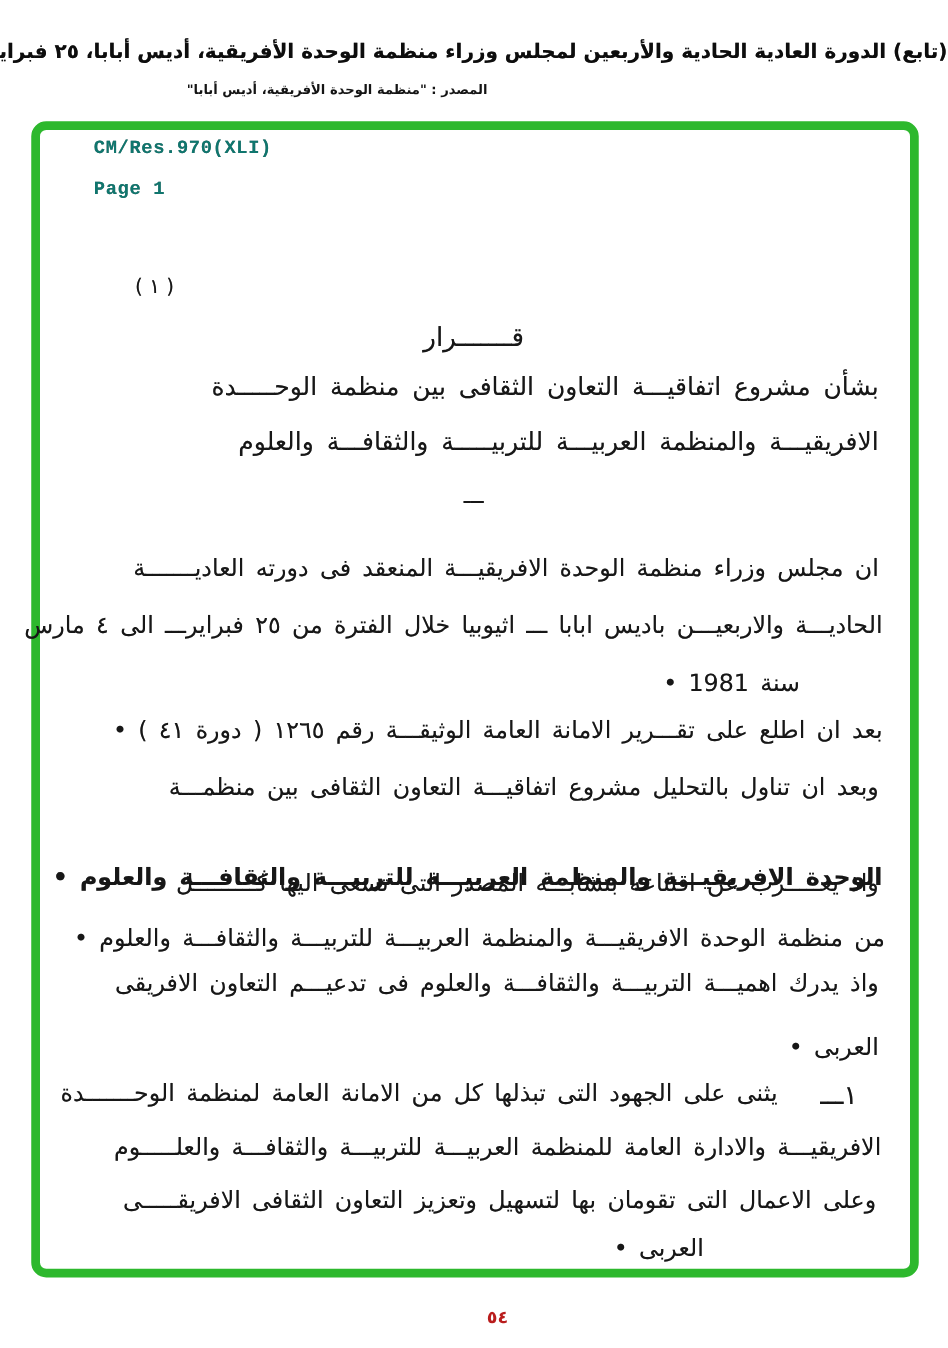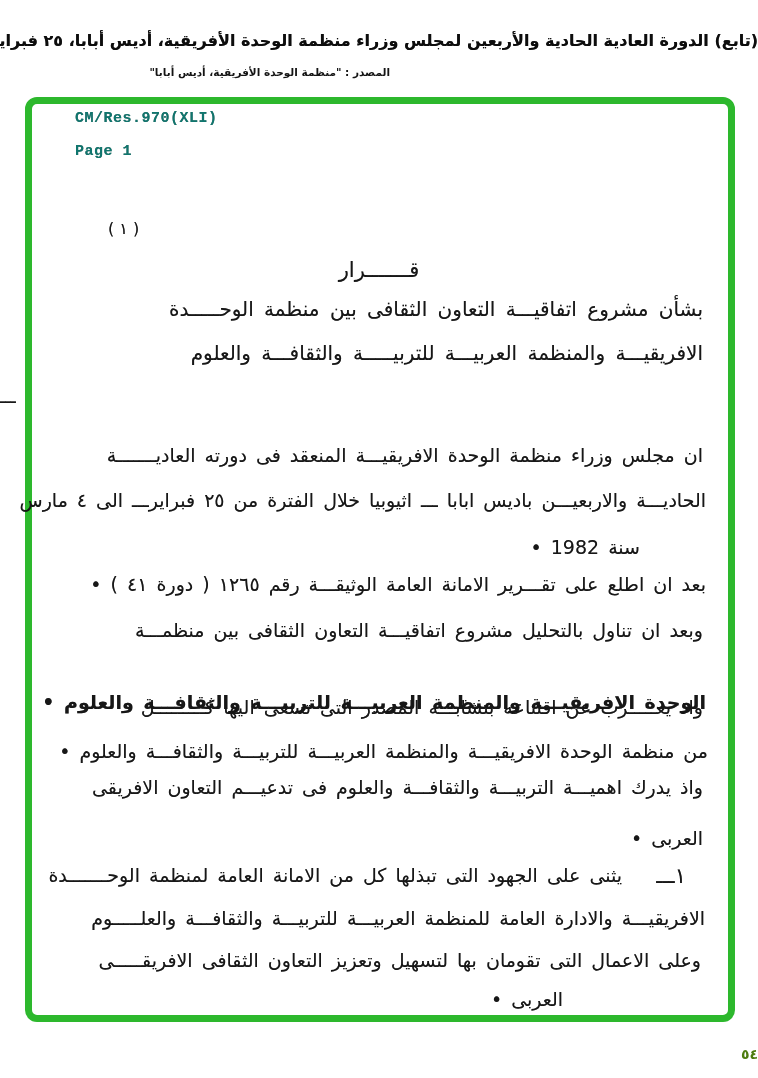--- a/index.html
+++ b/index.html
@@ -46,43 +46,43 @@
   .doc-ref{left:75px;top:110px;}
   .page-label{left:75px;top:143px;}
 
   
   .ar{direction:rtl;white-space:nowrap;color:#171717;
       text-shadow:0 0 .5px rgba(0,0,0,.45);}
   .sec-num{left:108px;top:219px;font-size:16px;}
   .res-title{left:0;right:0;top:258px;text-align:center;font-size:21px;}
   .sub1{right:55px;top:297px;font-size:20px;word-spacing:4px;}
   .sub2{right:55px;top:341px;font-size:20px;word-spacing:4px;}
-  .divider{left:0;right:0;top:386px;text-align:left;font-size:18px;}
+  .divider{left:0;right:0;top:386px;text-align:center;font-size:18px;}
 
   .bl{font-size:19px;word-spacing:3px;}
   .bl-0{top:444px;right:55px;}
   .bl-1{top:489px;right:52px;}
   .bl-2{top:536px;right:118px;}
   .bl-3{top:573px;right:52px;}
   .bl-4{top:619px;right:55px;}
   .bl-5{top:691px;right:52px;font-weight:bold;}
   .bl-6{top:696px;right:55px;}
   .bl-7{top:740px;right:50px;}
   .bl-8{top:776px;right:55px;}
   .bl-9{top:827px;right:55px;}
   .bl-10{top:864px;right:136px;}
   .bl-11{top:907px;right:53px;}
   .bl-12{top:949px;right:57px;}
   .bl-13{top:988px;right:195px;}
   .item-marker{top:864px;right:72px;font-size:21px;}
 
   
   .page-num{
-    left:0;right:0;top:1046px;text-align:right;
-    font-size:14px;font-weight:bold;color:#4d7c0f;direction:rtl;padding-left:38px;
+    left:0;right:0;top:1046px;text-align:center;
+    font-size:14px;font-weight:bold;color:#b91c1c;direction:rtl;padding-left:38px;
   }
 </style>
 </head>
 <body>
 
 <div class="page">
 
   <div class="abs hdr-session">(تابع)  الدورة العادية الحادية والأربعين لمجلس وزراء منظمة الوحدة الأفريقية، أديس أبابا، ٢٥ فبراير - ٤ مارس ١٩٨٥</div>
   <div class="abs hdr-source">المصدر :  "منظمة الوحدة الأفريقية، أديس أبابا"</div>
 
@@ -92,21 +92,21 @@
   <div class="abs page-label">Page 1</div>
 
   <div class="abs ar sec-num">( ١ )</div>
   <div class="abs ar res-title">قـــــــرار</div>
   <div class="abs ar sub1">بشأن مشروع اتفاقيـــة التعاون الثقافى بين منظمة الوحـــــدة</div>
   <div class="abs ar sub2">الافريقيـــة والمنظمة العربيـــة للتربيـــــة والثقافـــة والعلوم</div>
   <div class="abs ar divider">ـــ</div>
 
   <div class="abs ar bl bl-0">ان مجلس وزراء منظمة الوحدة الافريقيـــة المنعقد فى دورته العاديـــــــة</div>
   <div class="abs ar bl bl-1">الحاديـــة والاربعيـــن باديس ابابا ـــ اثيوبيا خلال الفترة من ٢٥ فبرايرـــ الى ٤ مارس</div>
-  <div class="abs ar bl bl-2">سنة 1982 •</div>
+  <div class="abs ar bl bl-2">سنة 1981 •</div>
   <div class="abs ar bl bl-3">بعد ان اطلع على تقـــرير الامانة العامة الوثيقـــة رقم ١٢٦٥ ( دورة ٤١ ) •</div>
   <div class="abs ar bl bl-4">وبعد ان تناول بالتحليل مشروع اتفاقيـــة التعاون الثقافى بين منظمـــة</div>
   <div class="abs ar bl bl-5">الوحدة الافريقيـــة والمنظمة العربيـــة للتربيـــة والثقافـــة والعلوم •</div>
   <div class="abs ar bl bl-6">واذ يعـــــرب عن اقتناعه بتشابـــه المصدر التى تسعى اليها كـــــــــل</div>
   <div class="abs ar bl bl-8">واذ يدرك اهميـــة التربيـــة والثقافـــة والعلوم فى تدعيـــم التعاون الافريقى</div>
   <div class="abs ar bl bl-7">من منظمة الوحدة الافريقيـــة والمنظمة العربيـــة للتربيـــة والثقافـــة والعلوم •</div>
   <div class="abs ar bl bl-9">العربى •</div>
   <div class="abs ar item-marker">١ـــ</div>
   <div class="abs ar bl bl-10">يثنى على الجهود  التى تبذلها كل من الامانة العامة لمنظمة الوحـــــــدة</div>
   <div class="abs ar bl bl-11">الافريقيـــة والادارة العامة للمنظمة العربيـــة  للتربيـــة والثقافـــة والعلـــــوم</div>

